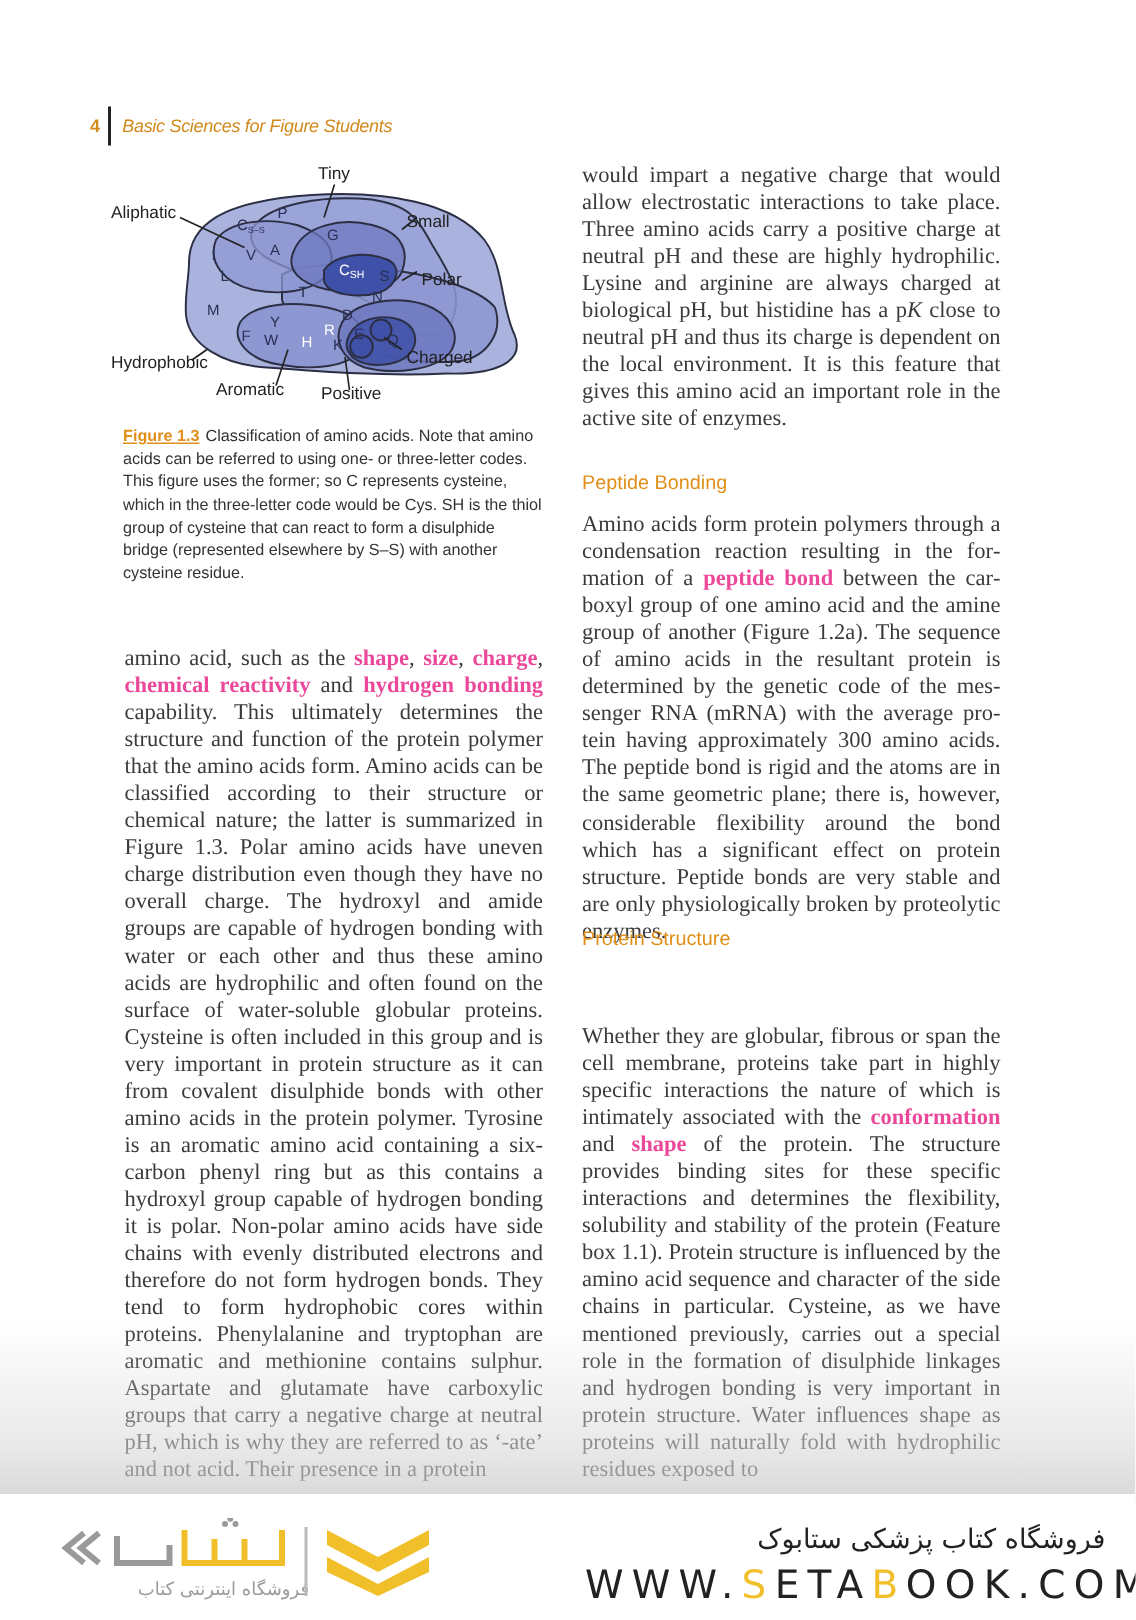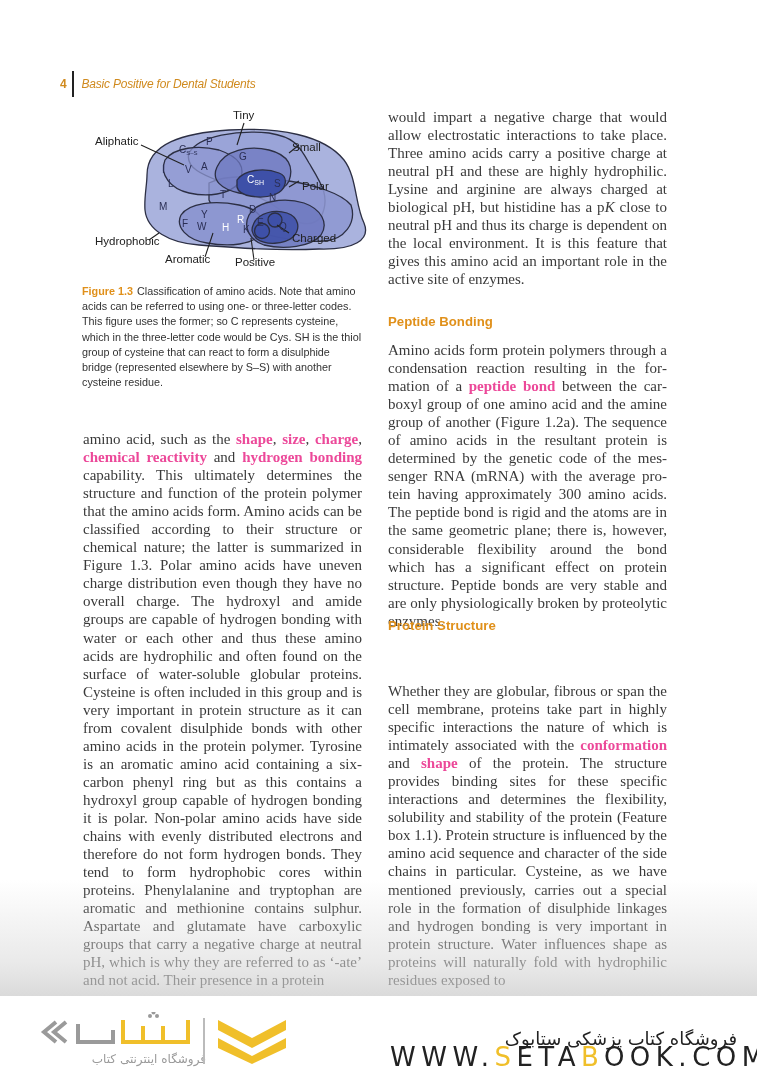--- a/index.html
+++ b/index.html
@@ -16,79 +16,79 @@
   }
   .running-head {
     position: absolute; left: 60px; top: 72px; height: 24px;
     display: flex; align-items: center;
     font-family: "Liberation Sans", "DejaVu Sans", sans-serif;
   }
   .page-num { color: #d08a1e; font-weight: bold; font-size: 12px; width: 10px; }
   .head-rule { width: 1.5px; height: 26px; background: #222; margin: 0 8px 0 2px; }
   .head-title { color: #d08a1e; font-style: italic; font-size: 12px; letter-spacing: -0.2px; }
 
-  .figure { position: absolute; left: 89px; top: 105px; width: 300px; height: 170px; text-align: center; }
+  .figure { position: absolute; left: 68px; top: 105px; width: 300px; height: 170px; text-align: center; }
   .figure svg { width: 100%; height: 100%; }
   .fig-label { font-family: "Liberation Sans", "DejaVu Sans", sans-serif; font-size: 11.5px; fill: #222; }
   .aa { font-family: "Liberation Sans", "DejaVu Sans", sans-serif; font-size: 10px; fill: #2b2f55; }
   .aa-w { font-family: "Liberation Sans", "DejaVu Sans", sans-serif; font-size: 10px; fill: #ffffff; }
 
   .caption {
     position: absolute; left: 82px; top: 284px; width: 280px;
     font-family: "Liberation Sans", "DejaVu Sans", sans-serif;
     font-size: 10.8px; line-height: 15.2px; color: #333;
   }
-  .caption .fig-num { color: #e0901a; font-weight: bold; margin-right: 4px; }
+  .caption .fig-num { color: #e0901a; font-weight: bold; margin-right: 4px; text-decoration: underline; }
 
   .col {
     position: absolute; width: 279px;
     font-size: 15px; line-height: 18.05px; text-align: justify;
     hyphens: manual;
   }
   .col p { margin: 0; }
   .col b { color: #ec4899; }
   .col-left { left: 83px; top: 430px; }
   .col-right-top { left: 388px; top: 108px; }
   .section-heading {
     position: absolute; left: 388px;
     font-family: "Liberation Sans", "DejaVu Sans", sans-serif;
-    font-size: 13.2px; font-weight: bold; color: #e0901a;
+    font-size: 13.2px; font-weight: normal; color: #e0901a;
   }
   .sh1 { top: 314px; }
   .sh2 { top: 618px; }
   .col-right-mid { left: 388px; top: 341px; }
   .col-right-bot { left: 388px; top: 682px; }
 
   .footer {
     position: absolute; left: 0; top: 996px; width: 757px; height: 84px; background: #fff;
   }
   .logo-mark { position: absolute; left: 216px; top: 20px; width: 72px; height: 48px; }
   .logo-div { position: absolute; left: 203px; top: 22px; width: 1.5px; height: 46px; background: #bbb; }
   .logo-text-main { position: absolute; left: 38px; top: 16px; width: 160px; height: 40px; }
   .logo-sub {
     position: absolute; left: 66px; top: 56px; width: 140px; text-align: right;
     font-family: "DejaVu Sans", sans-serif; font-size: 12px; color: #9a9a9a; direction: rtl;
   }
   .store-fa {
-    position: absolute; right: 20px; top: 32px;
+    position: absolute; right: 20px; top: 20px;
     font-family: "DejaVu Sans", sans-serif; font-size: 18px; color: #222; direction: rtl;
   }
   .store-url {
     position: absolute; left: 390px; top: 46px;
     font-family: "DejaVu Sans", sans-serif; font-size: 26px; letter-spacing: 5.5px; color: #222;
   }
   .store-url .hl { color: #f0bf2a; }
 </style>
 </head>
 <body>
 
 <div class="running-head">
   <span class="page-num">4</span>
   <span class="head-rule"></span>
-  <span class="head-title">Basic Positive for Dental Students</span>
+  <span class="head-title">Basic Sciences for Figure Students</span>
 </div>
 
 <div class="figure">
   <svg viewBox="0 0 300 170">
     <g stroke="#2c2f44" stroke-width="1.3">
 
       <path d="M58,70 C58,38 95,28 140,25 C190,22 235,30 255,55 C268,72 266,100 275,118 C282,135 265,145 230,144 C190,146 150,143 110,140 C80,138 58,125 56,105 C55,92 58,80 58,70 Z" fill="#aab3de"></path>
 
       <path d="M100,48 C110,30 150,25 180,28 C205,32 210,40 220,58 C232,78 242,92 232,112 C222,124 205,118 195,108 C180,95 160,88 140,80 C120,72 95,65 100,48 Z" fill="#9aa4d8"></path>
 

